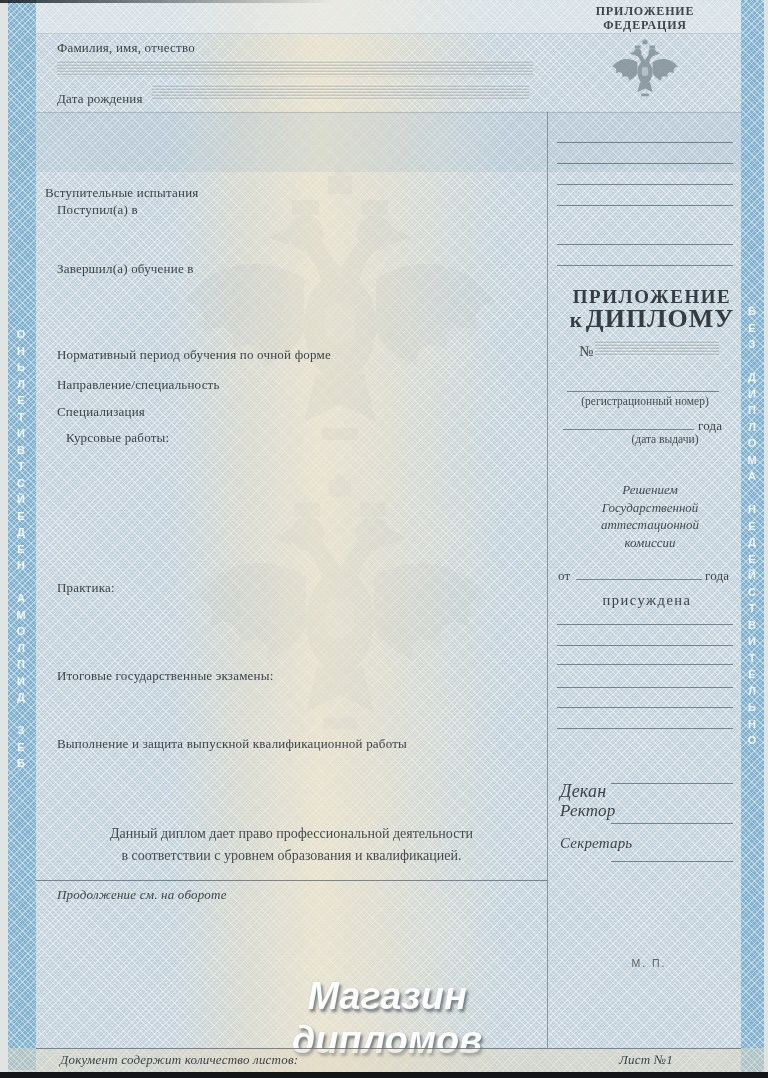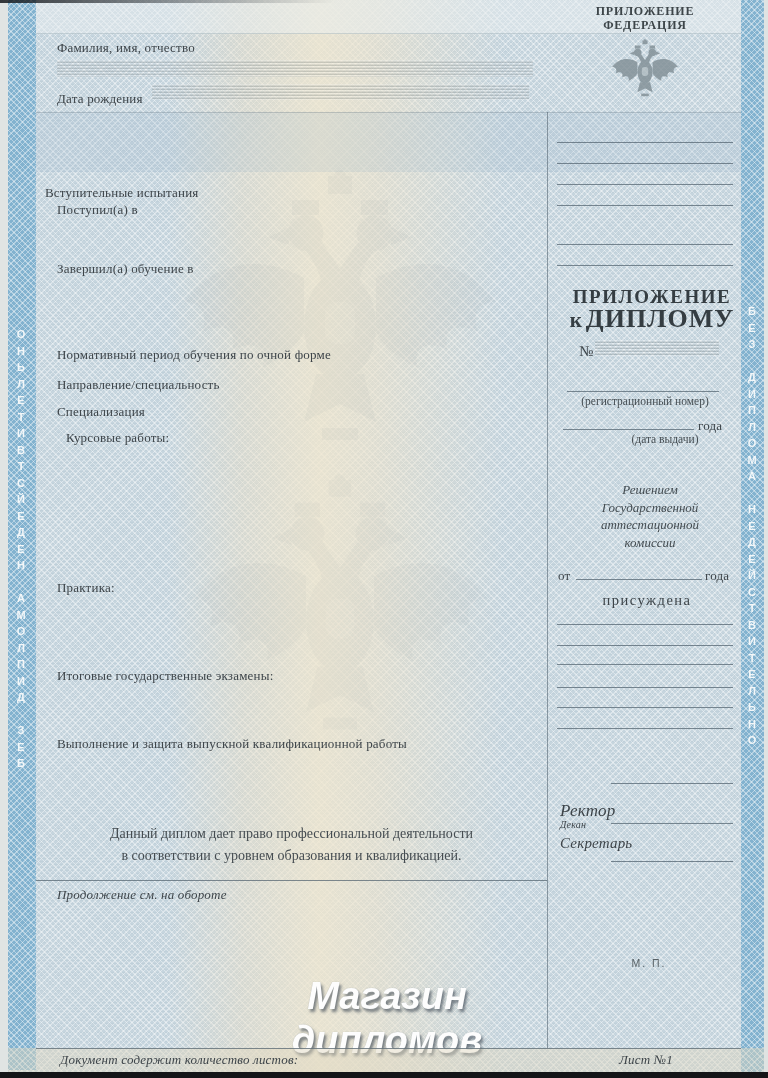--- a/index.html
+++ b/index.html
@@ -211,21 +211,21 @@
 
   <div class="hline" style="left:557px;top:624px;width:176px;"></div>
   <div class="hline" style="left:557px;top:645px;width:176px;"></div>
   <div class="hline" style="left:557px;top:664px;width:176px;"></div>
   <div class="hline" style="left:557px;top:687px;width:176px;"></div>
   <div class="hline" style="left:557px;top:707px;width:176px;"></div>
   <div class="hline" style="left:557px;top:728px;width:176px;"></div>
 
   <div class="lbl it" style="left:560px;top:801px;font-size:17px;">Ректор</div>
   <div class="hline" style="left:611px;top:783px;width:122px;"></div>
-  <div class="lbl it" style="left:560px;top:819px;font-size:10px;">Декан</div>
+  <div class="lbl it" style="left:560px;top:781px;font-size:18px;">Декан</div>
   <div class="hline" style="left:611px;top:823px;width:122px;"></div>
   <div class="lbl it" style="left:560px;top:835px;font-size:15px;">Секретарь</div>
   <div class="hline" style="left:611px;top:861px;width:122px;"></div>
 
   <div class="stamp">М. П.</div>
 
   <div class="strip-bottom"></div>
   <div class="hline" style="left:36px;top:1048px;width:705px;"></div>
   <div class="lbl it" style="left:60px;top:1052px;">Документ содержит количество листов:</div>
   <div class="lbl it" style="left:601px;top:1052px;width:90px;text-align:center;">Лист №1</div>

